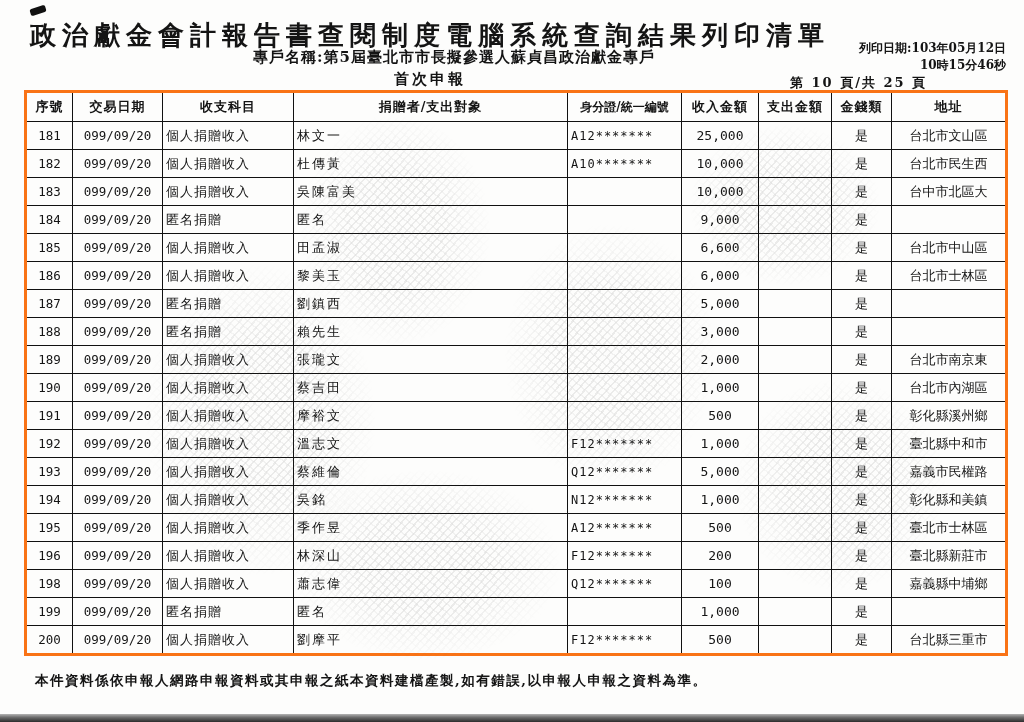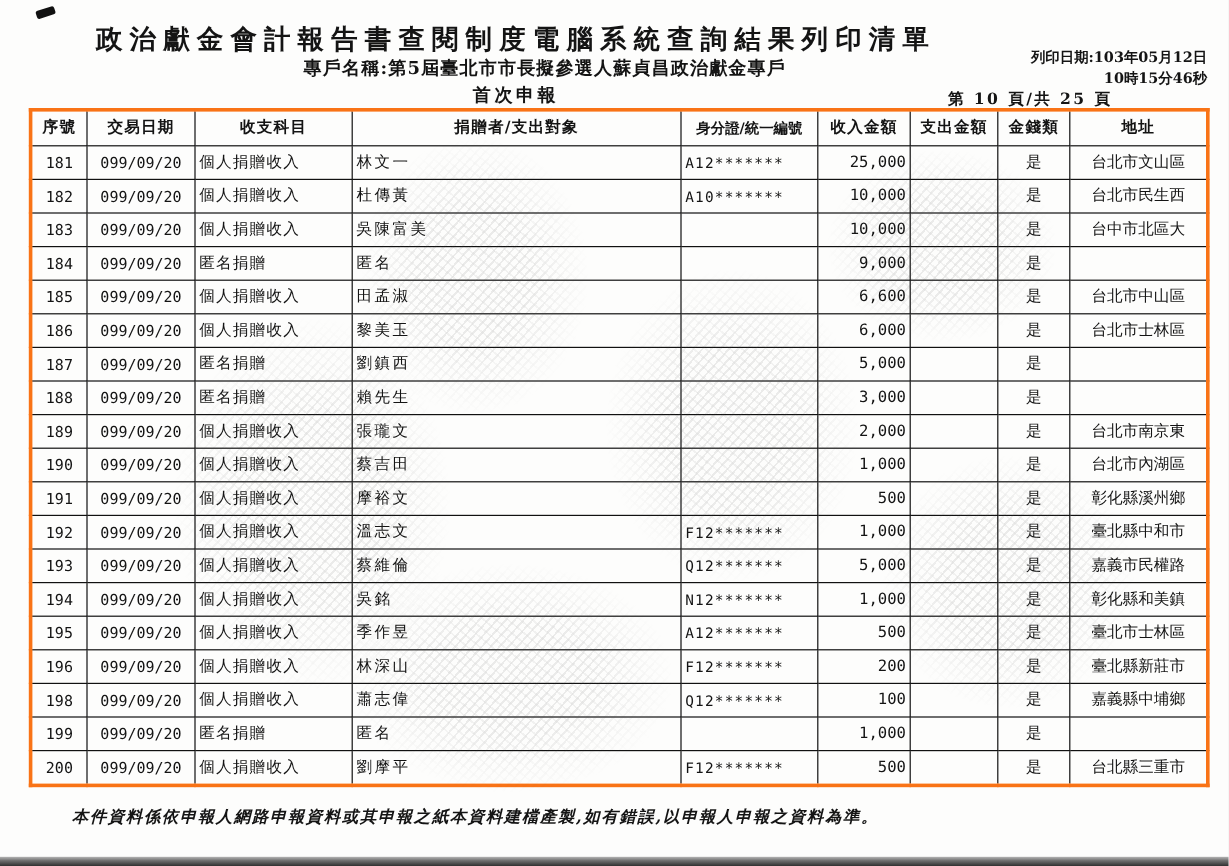--- a/index.html
+++ b/index.html
@@ -7,21 +7,21 @@
     position:relative;
     width:1024px;height:722px;
     background:#fdfdfc;
     overflow:hidden;
     font-family:"DejaVu Serif","Liberation Serif",serif;
     color:#141414;
   }
   
   .doc-title{
     position:absolute;top:18px;left:0;width:860px;
-    text-align:center;font-size:22px;font-weight:700;
+    text-align:center;font-size:26px;font-weight:700;
     letter-spacing:6px;white-space:nowrap;
   }
   .doc-subtitle{
     position:absolute;top:48px;left:0;width:860px;
     text-align:center;font-size:15px;font-weight:700;letter-spacing:1px;margin-left:24px;
   }
   .doc-reporttype{
     position:absolute;top:70px;left:0;width:860px;
     text-align:center;font-size:15px;font-weight:700;letter-spacing:3px;
   }
@@ -50,30 +50,30 @@
   col.c-date{width:90px}
   col.c-category{width:131px}
   col.c-donor{width:274px}
   col.c-id{width:114px}
   col.c-income{width:77px}
   col.c-expense{width:73px}
   col.c-cash{width:60px}
   col.c-address{width:115px}
   td.a-center{text-align:center}
   td.a-left{text-align:left;padding-left:9px}
-  td.a-right{text-align:right;padding-right:2px}
+  td.a-right{text-align:center;padding-right:2px}
   td.cell-id{font-family:"DejaVu Sans Mono","Liberation Mono",monospace;font-size:12px;letter-spacing:1px;padding-left:12px}
   td.cell-serial,td.cell-date{font-family:"DejaVu Sans Mono","Liberation Mono",monospace;font-size:12.5px}
   td.cell-income{font-family:"DejaVu Sans Mono","Liberation Mono",monospace;font-size:13px}
   td.cell-donor{padding-left:12px;letter-spacing:2px}
   td.cell-category{letter-spacing:1px;padding-left:8px}
   
   .footnote{
-    position:absolute;top:672px;left:60px;width:940px;
-    font-size:13.5px;font-weight:700;letter-spacing:1.5px;white-space:nowrap;font-style:italic;
+    position:absolute;top:672px;left:35px;width:940px;
+    font-size:13.5px;font-weight:700;letter-spacing:1.5px;white-space:nowrap;
   }
   
   .stamp{
     position:absolute;pointer-events:none;
     background:
       repeating-linear-gradient(-48deg, rgba(70,70,70,.55) 0 1.6px, transparent 1.6px 5.5px),
       repeating-linear-gradient(40deg, rgba(70,70,70,.35) 0 1.4px, transparent 1.4px 6.5px);
     opacity:.18;
     -webkit-mask-image:radial-gradient(ellipse at center, #000 35%, transparent 72%);
     mask-image:radial-gradient(ellipse at center, #000 35%, transparent 72%);

